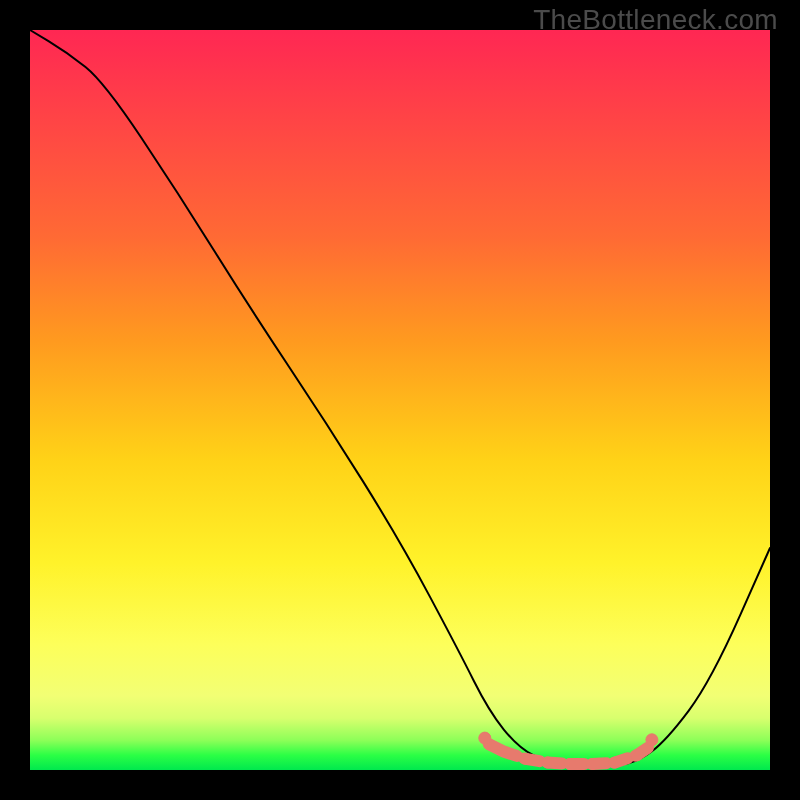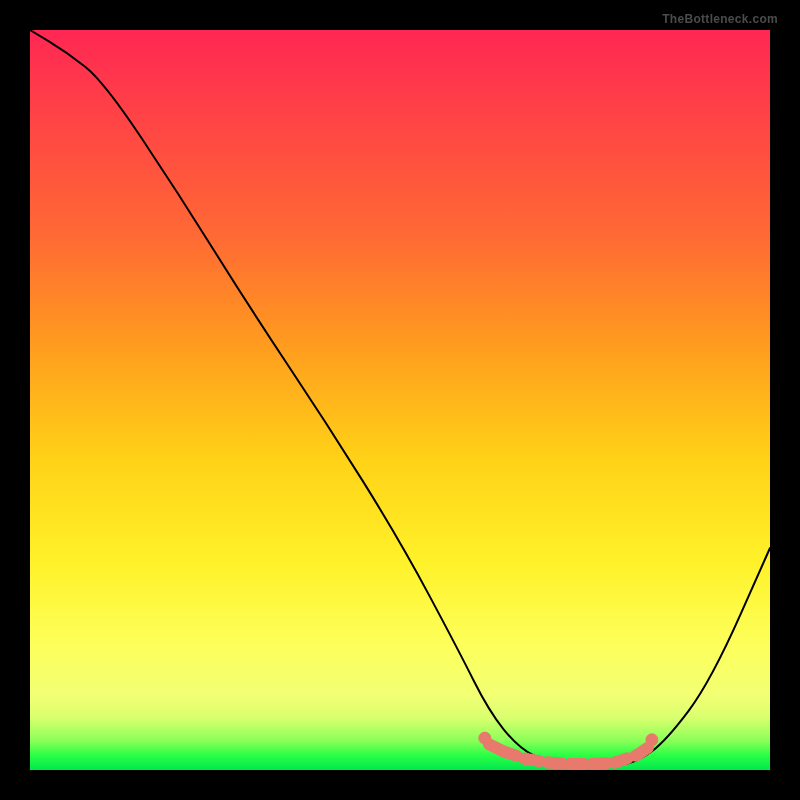--- a/index.html
+++ b/index.html
@@ -41,24 +41,23 @@
       #8cff58 96%,
       #2bff45 98%,
       #00e84e 100%
     );
   }
   .watermark {
     position: absolute;
     top: 4px;
     right: 22px;
     color: #4b4b4b;
-    font-size: 12px;
-    font-weight: 700;
+    font-size: 28px;
+    font-weight: 400;
     letter-spacing: 0.3px;
-    margin-top: 8px;
   }
   svg.curve {
     position: absolute;
     top: 0;
     left: 0;
     width: 740px;
     height: 740px;
     overflow: visible;
   }
   .main-line {

